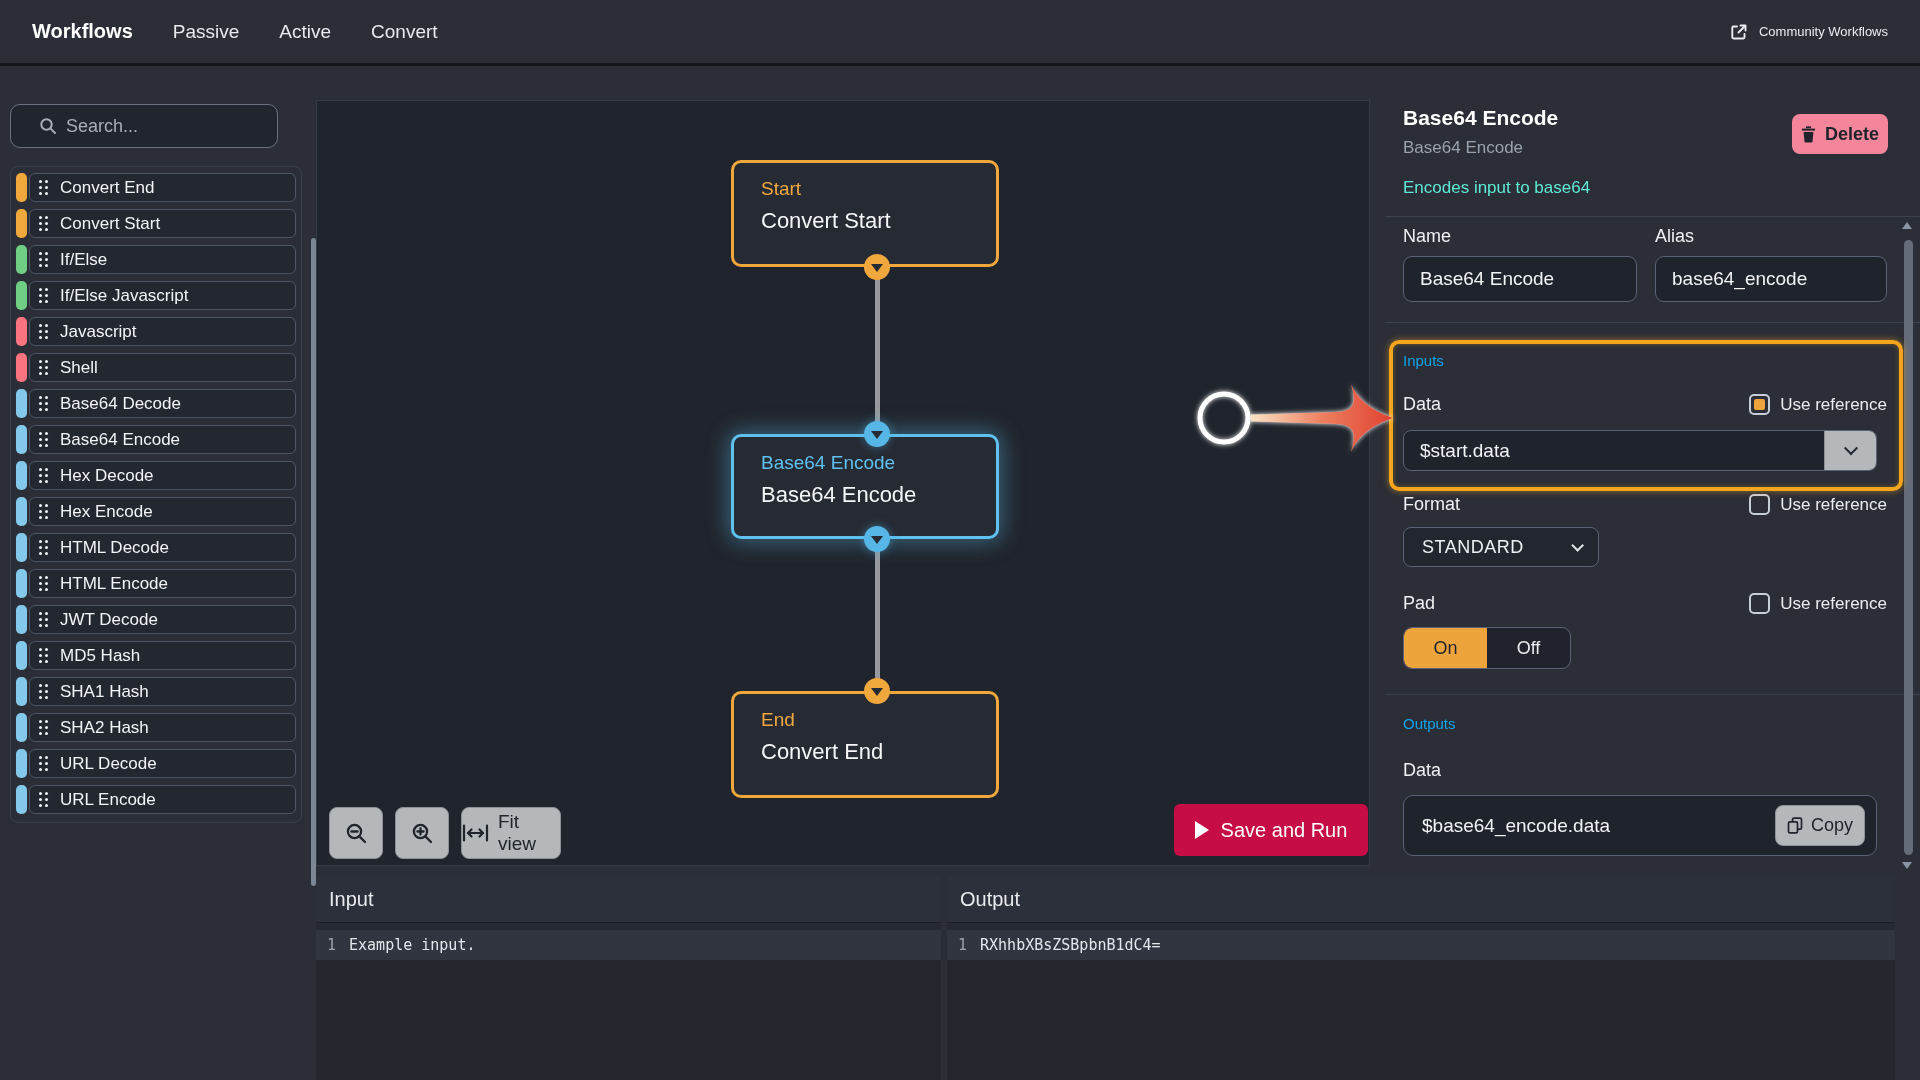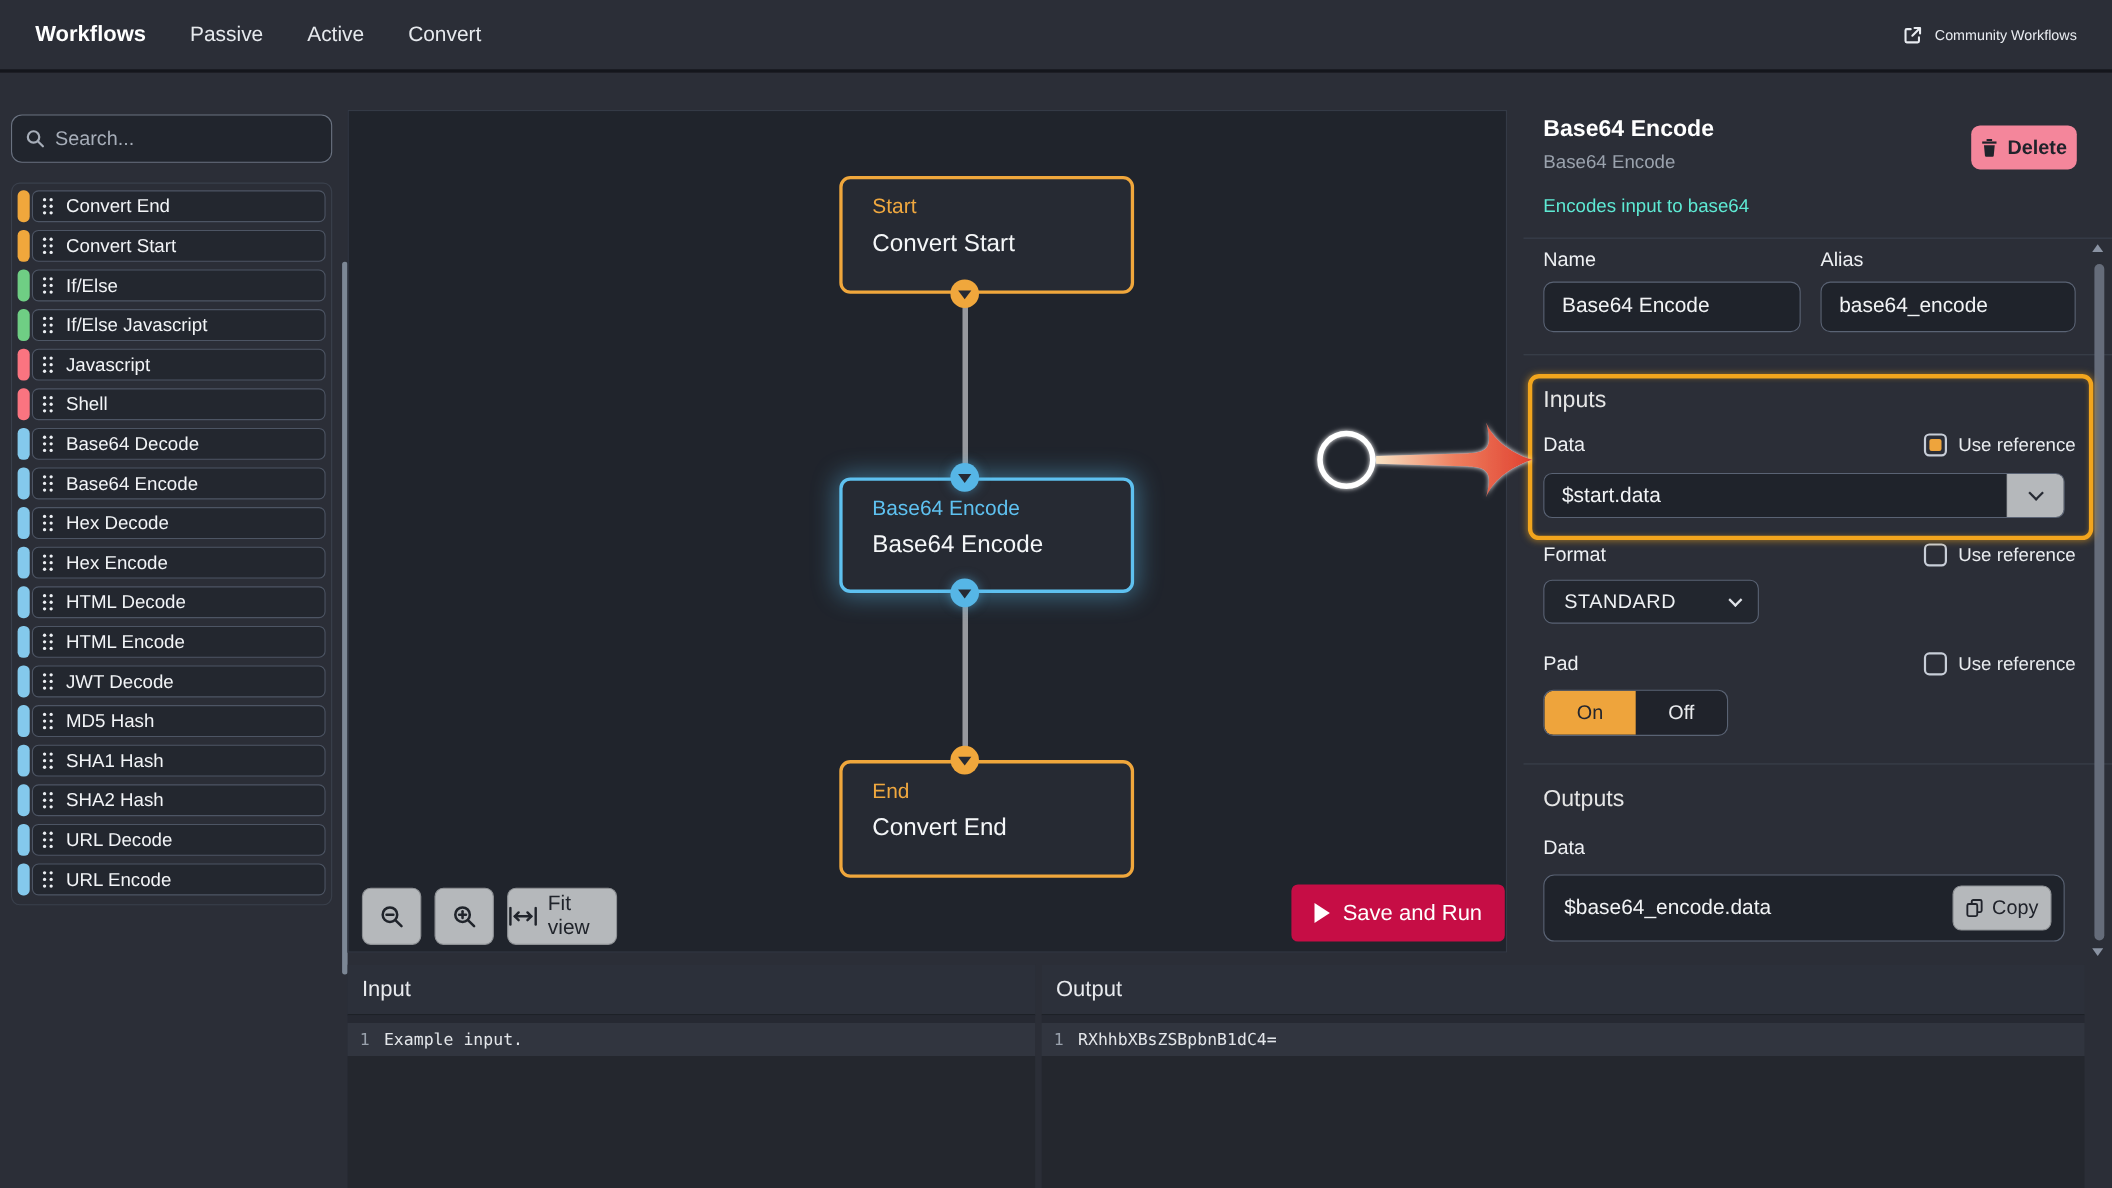--- a/index.html
+++ b/index.html
@@ -9,40 +9,40 @@
 
   
   .topbar { position:absolute; left:0; top:0; width:1920px; height:66px; background:#2b2e37;
             border-bottom:3px solid #14161c; display:flex; align-items:center; padding:0 32px; }
   .brand { font-size:20px; font-weight:bold; color:#ffffff; margin-right:40px; cursor:pointer; }
   .navtab { font-size:19px; color:#e6e9ed; margin-right:40px; cursor:pointer; }
   .top-right { margin-left:auto; display:flex; align-items:center; gap:10px; color:#e9ecf1; font-size:13px; cursor:pointer; }
 
   
   .sidebar { position:absolute; left:0; top:66px; width:307px; height:1014px; }
-  .searchbox { position:absolute; left:10px; top:38px; width:292px; height:44px; background:#21252d;
-               border:1px solid #6a7280; border-radius:10px; display:flex; align-items:center; padding:0 12px; gap:9px; }
+  .searchbox { position:absolute; left:10px; top:38px; width:268px; height:44px; background:#21252d;
+               border:1px solid #6a7280; border-radius:10px; display:flex; align-items:center; padding:0 28px; gap:9px; }
   .searchbox input { flex:1; background:transparent; border:none; outline:none; color:#e8ebef; font-size:18px; font-family:"Liberation Sans",sans-serif; }
   .searchbox input::placeholder { color:#a7aeb9; }
   .module-list { position:absolute; left:10px; top:100px; width:292px; height:657px;
                  border:1px solid #3a404c; border-radius:8px; padding:6px 5px; overflow:hidden; }
   .mod-item { display:flex; height:29px; margin-bottom:7px; cursor:grab; }
   .mod-accent { width:11px; border-radius:5px; flex:none; }
   .mod-card { flex:1; margin-left:2px; background:#23272f; border:1px solid #4d5564; border-radius:6px;
               display:flex; align-items:center; padding-left:9px; gap:11px; }
   .dots { position:relative; width:10px; height:16px; flex:none; }
   .dots::before { content:''; position:absolute; left:0; top:0; width:3px; height:3px; border-radius:50%; background:#edf0f4;
                   box-shadow:0 6px 0 #edf0f4, 0 12px 0 #edf0f4, 6px 0 0 #edf0f4, 6px 6px 0 #edf0f4, 6px 12px 0 #edf0f4; }
   .mod-label { color:#f2f4f7; font-size:17px; white-space:nowrap; }
   .splitter { position:absolute; left:311px; top:172px; width:5px; height:648px; background:#8b96a6; border-radius:3px; opacity:.85; cursor:col-resize; }
 
   
   .canvas { position:absolute; left:316px; top:100px; width:1054px; height:766px; background:#20242c; border:1px solid #343a46; }
   .edge { position:absolute; left:558px; width:5px; background:#97999e; }
-  .node { position:absolute; left:446px; width:268px; border-radius:10px; background:#262a33; padding:15px 10px 0 27px; }
+  .node { position:absolute; left:414px; width:268px; border-radius:10px; background:#262a33; padding:15px 10px 0 27px; }
   .node-orange { border:3px solid #f0a73c; }
   .node-blue { border:3px solid #5ec1f0; box-shadow:0 0 22px 3px rgba(94,193,240,.42); }
   .node-type { font-size:19px; }
   .node-orange .node-type { color:#f0a83f; }
   .node-blue .node-type { color:#5ec1f0; }
   .node-name { font-size:22px; color:#f4f6f8; margin-top:8px; }
   .handle { position:absolute; left:547px; width:26px; height:26px; border-radius:50%;
             display:flex; align-items:center; justify-content:center; z-index:3; cursor:crosshair; }
   .handle-orange { background:#f0a73c; }
   .handle-blue { background:#56b6e6; box-shadow:0 0 10px rgba(86,182,230,.5); }
@@ -60,21 +60,21 @@
   
   .inspector { position:absolute; left:1385px; top:66px; width:535px; height:811px; }
   .insp-abs { position:absolute; left:18px; right:33px; }
   .insp-title { top:40px; font-size:21px; font-weight:bold; color:#ffffff; }
   .insp-subtitle { top:72px; font-size:17px; color:#9aa2ad; }
   .insp-desc { top:112px; font-size:17px; color:#5eead4; }
   .delete-btn { position:absolute; left:407px; top:48px; width:96px; height:40px; background:#f4869b; border-radius:8px;
                 display:flex; align-items:center; justify-content:center; gap:9px; color:#20232b; font-size:18px; font-weight:600; cursor:pointer; }
   .insp-div { position:absolute; left:0; right:0; height:1px; background:#3b414d; }
   .lbl { font-size:18px; color:#eef0f3; }
-  .seclbl { font-size:21px; color:#e5e5e5; }
+  .seclbl { font-size:15px; color:#0ea5e9; }
   .field-label-row { display:flex; justify-content:space-between; align-items:center; }
   .name-row { top:160px; display:flex; gap:18px; }
   .name-col { display:flex; flex-direction:column; gap:9px; }
   .txt-input { height:46px; background:#1f232b; border:1px solid #5a6374; border-radius:9px;
                color:#f1f3f5; font-size:19px; padding:0 16px; font-family:"Liberation Sans",sans-serif; outline:none; }
   .w-name { width:234px; } .w-alias { width:232px; }
   .ref-group { display:flex; align-items:center; gap:10px; cursor:pointer; }
   .cbx { width:21px; height:21px; border:2px solid #c8ced8; border-radius:5px; background:transparent;
          display:flex; align-items:center; justify-content:center; }
   .cbx.checked::after { content:''; width:11px; height:11px; background:#eea43c; border-radius:2px; }

